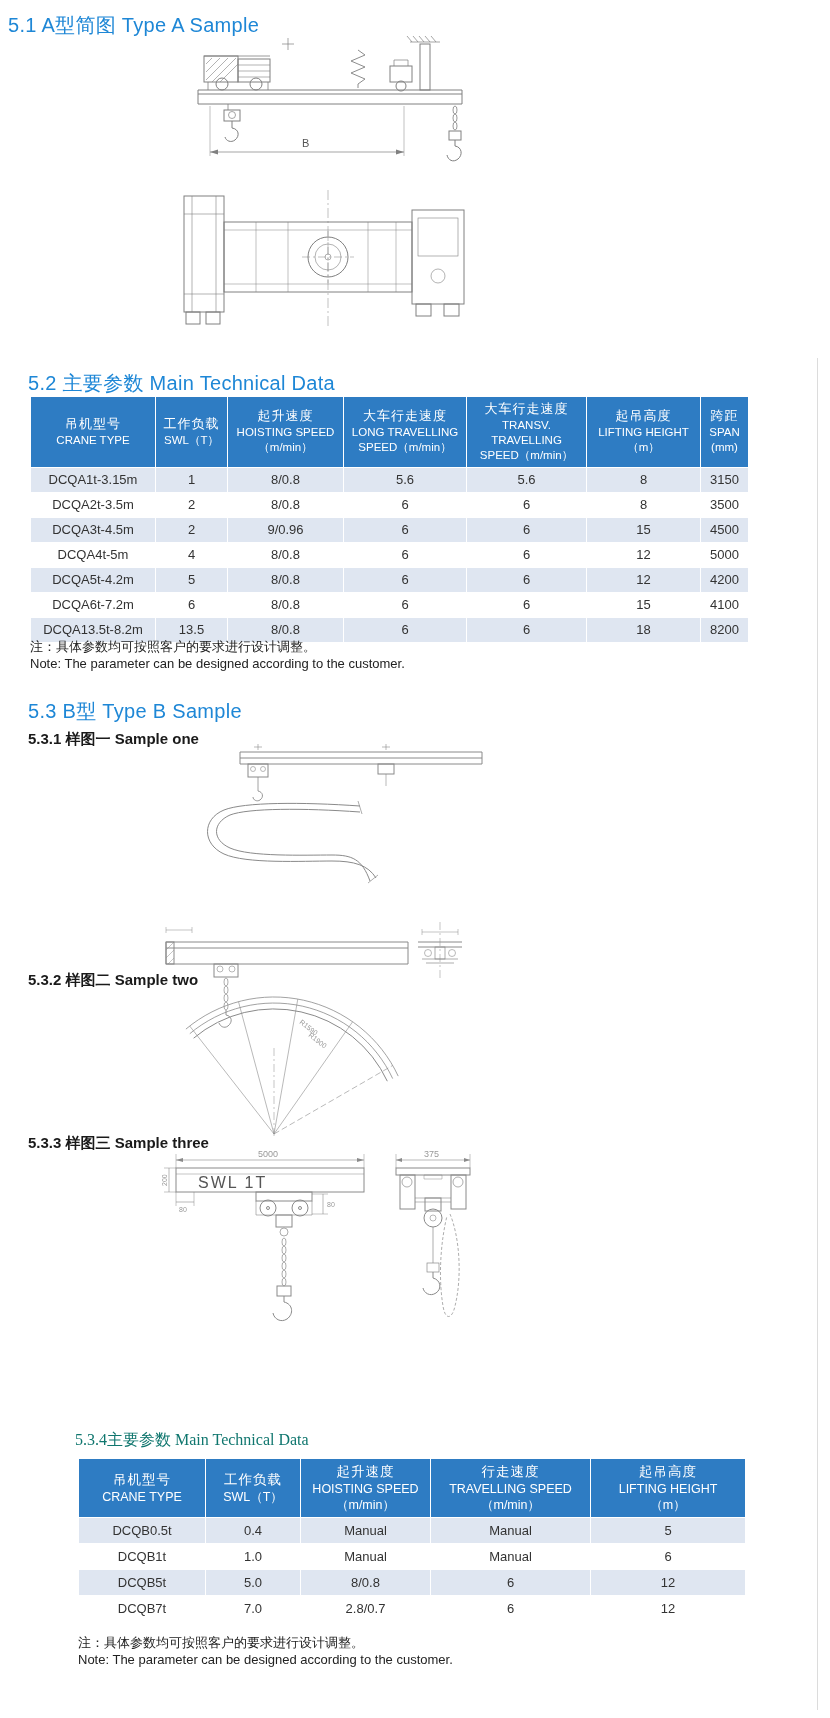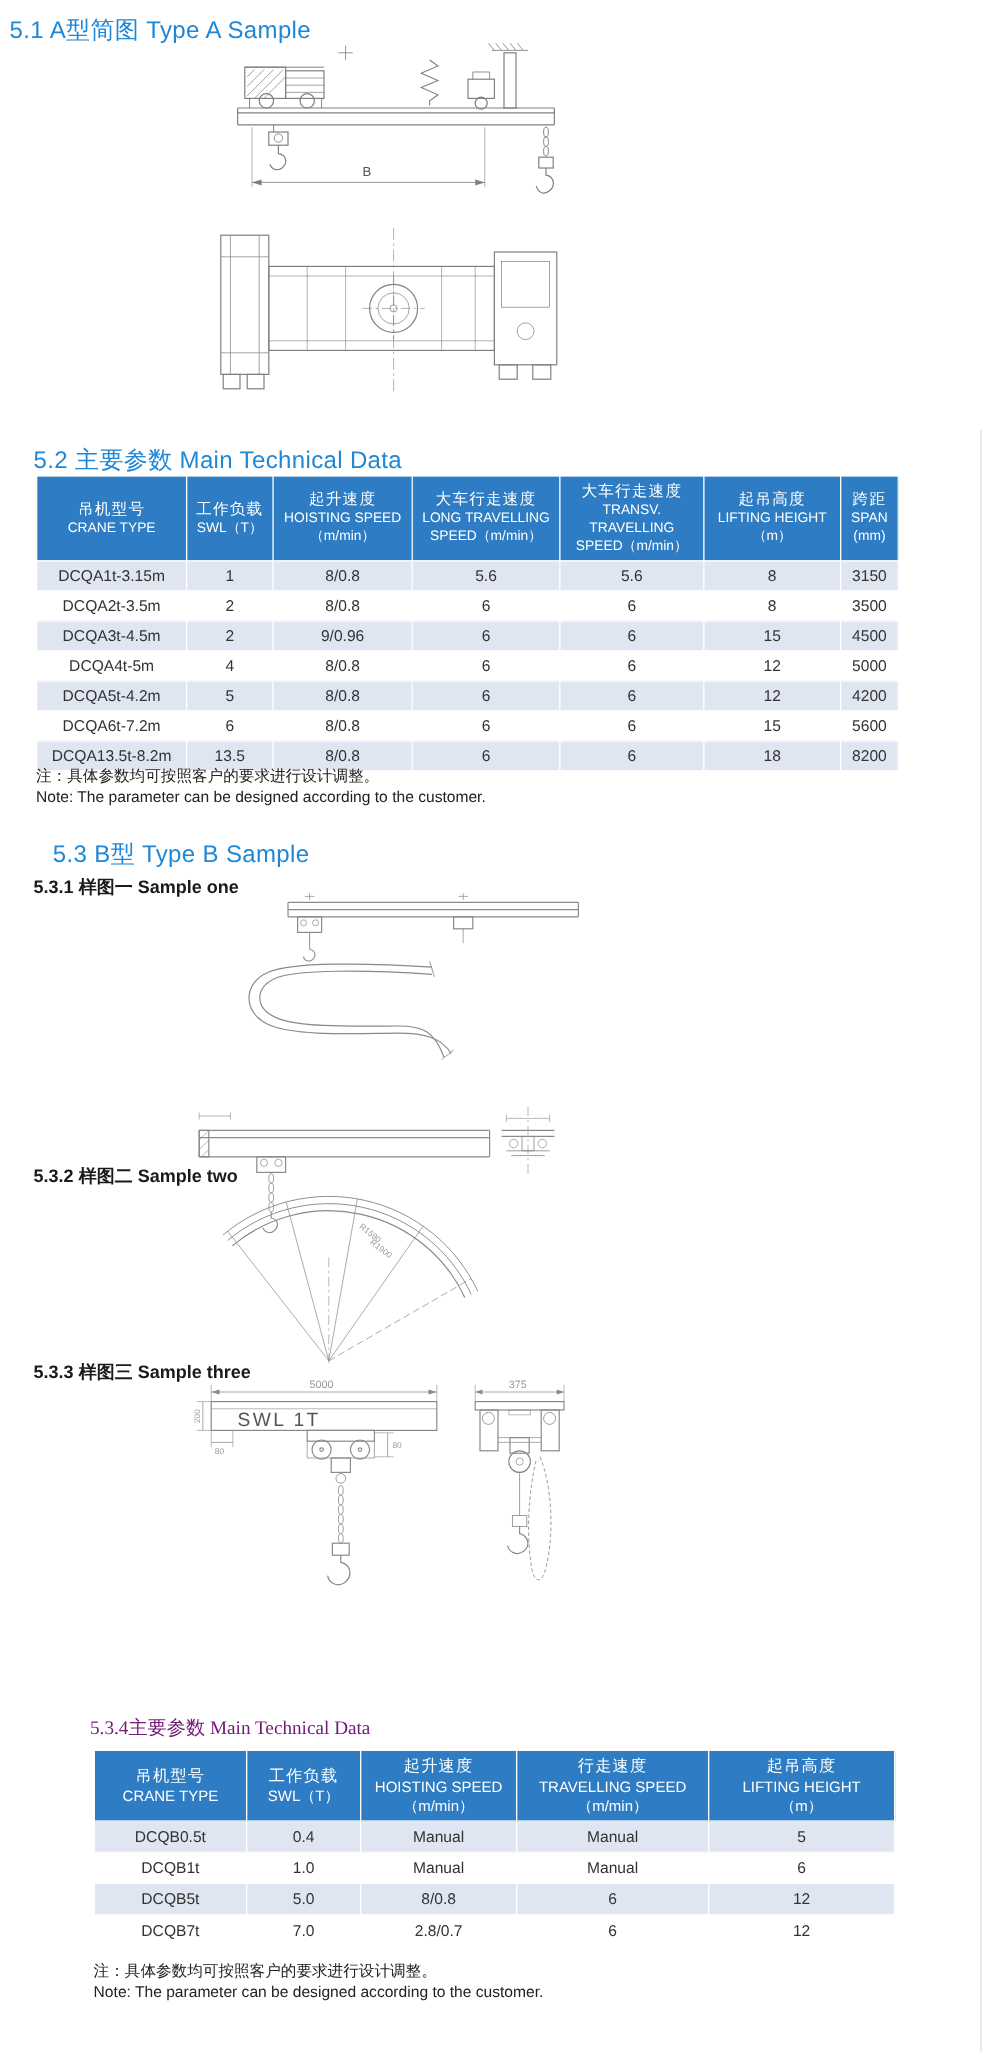--- a/index.html
+++ b/index.html
@@ -1,20 +1,20 @@
 <!DOCTYPE html>
 <html style="--accent: #1E87D6; --hdr: #2E7CC3; --alt: #DFE6F1; --page-bg: #FFFFFF;"><head>
 <meta charset="utf-8">
 <style>
   html,body{margin:0;padding:0;background:#fff;}
   .page{position:relative;width:830px;height:1714px;background:var(--page-bg,#fff);
         font-family:"Liberation Sans","DejaVu Sans",sans-serif;overflow:hidden;}
   .h-blue{position:absolute;color:var(--accent,#1E87D6);font-size:20px;font-weight:400;letter-spacing:.3px;white-space:nowrap;}
   .h-sub{position:absolute;color:#1a1a1a;font-size:15px;font-weight:700;white-space:nowrap;}
-  .h-serif{position:absolute;color:#701a75;font-size:16px;font-family:"Liberation Serif","DejaVu Serif",serif;white-space:nowrap;}
+  .h-serif{position:absolute;color:#0f766e;font-size:16px;font-family:"Liberation Serif","DejaVu Serif",serif;white-space:nowrap;}
   .note{position:absolute;color:#222;font-size:13px;white-space:nowrap;}
   table.data{position:absolute;border-collapse:collapse;table-layout:fixed;}
   table.data th{background:var(--hdr,#2E7CC3);color:#fff;font-weight:400;vertical-align:middle;
                 padding:4px 1px;border:1px solid #fff;text-align:center;line-height:1.3;}
   table.data th .zh{font-size:13px;letter-spacing:1px;}
   table.data th .en{font-size:11.5px;letter-spacing:0;}
   #table2 th .zh{font-size:13.5px;}
   #table2 th .en{font-size:12.5px;}
   table.data td{text-align:center;font-size:13px;color:#333;border:1px solid #fff;padding:0 2px;white-space:nowrap;}
   #table1 th{height:50px;} #table1 td{height:24px;}
@@ -206,38 +206,38 @@
           <td>12</td>
           <td>4200</td>
         </tr>
         <tr>
           <td>DCQA6t-7.2m</td>
           <td>6</td>
           <td>8/0.8</td>
           <td>6</td>
           <td>6</td>
           <td>15</td>
-          <td>5600</td>
+          <td>4100</td>
         </tr>
         <tr>
           <td>DCQA13.5t-8.2m</td>
           <td>13.5</td>
           <td>8/0.8</td>
           <td>6</td>
           <td>6</td>
           <td>18</td>
           <td>8200</td>
         </tr>
       </tbody>
     </table>
 
   <div class="note" style="left:30px;top:638px;">注：具体参数均可按照客户的要求进行设计调整。</div>
   <div class="note" style="left:30px;top:656px;">Note: The parameter can be designed according to the customer.</div>
 
-  <div class="h-blue" style="left:28px;top:698px;margin-left:16px;">5.3 B型 Type B Sample</div>
+  <div class="h-blue" style="left:28px;top:698px;">5.3 B型 Type B Sample</div>
   <div class="h-sub" style="left:28px;top:730px;">5.3.1 样图一 Sample one</div>
 
   <svg class="drw" style="left:182px;top:744px;" width="305" height="150" viewBox="0 0 305 150">
     <g stroke="#8a8a8a" stroke-width="1" fill="none">
       <g>
         <path d="M58,8 H300 M58,14 H300 M58,20 H300 M58,8 V20 M300,8 V20"></path>
       </g>
       <g>
         <path d="M76,0 v6 M72,3 h8" stroke-width="0.6"></path>
         <rect x="66" y="20" width="20" height="13"></rect>

